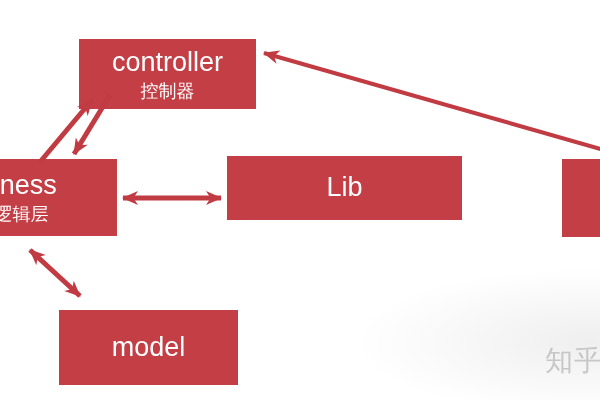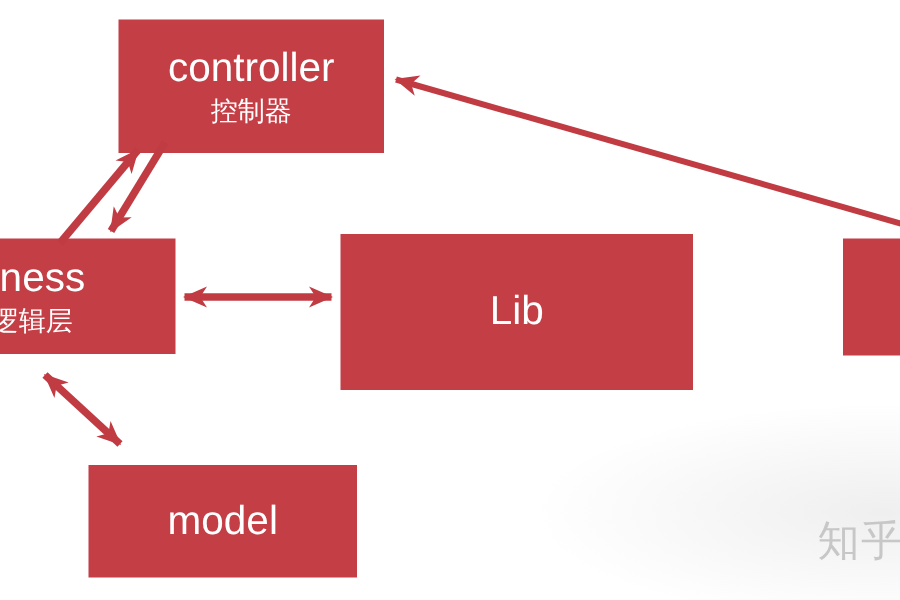--- a/index.html
+++ b/index.html
@@ -20,23 +20,23 @@
     color: var(--box-text, #ffffff);
     display: flex;
     flex-direction: column;
     align-items: center;
     justify-content: center;
     text-align: center;
     line-height: 1.25;
   }
   .node .l1 { font-size: 27px; }
   .node .l2 { font-size: 18px; }
-  .node-controller { left: 79px;   top: 13px;  width: 177px; height: 89px; }
+  .node-controller { left: 79px;   top: 39px;  width: 177px; height: 70px; }
   .node-business   { left: -110px; top: 159px; width: 227px; height: 77px; }
-  .node-lib        { left: 227px;  top: 156px; width: 235px; height: 104px; }
+  .node-lib        { left: 227px;  top: 156px; width: 235px; height: 64px; }
   .node-model      { left: 59px;   top: 310px; width: 179px; height: 75px; }
   .node-right      { left: 562px;  top: 159px; width: 200px; height: 78px; }
   .arrows {
     position: absolute; left: 0; top: 0;
     width: 600px; height: 400px;
     pointer-events: none;
   }
   .arrow-line {
     stroke: var(--arrow-red, #c13b43);
     fill: none;

